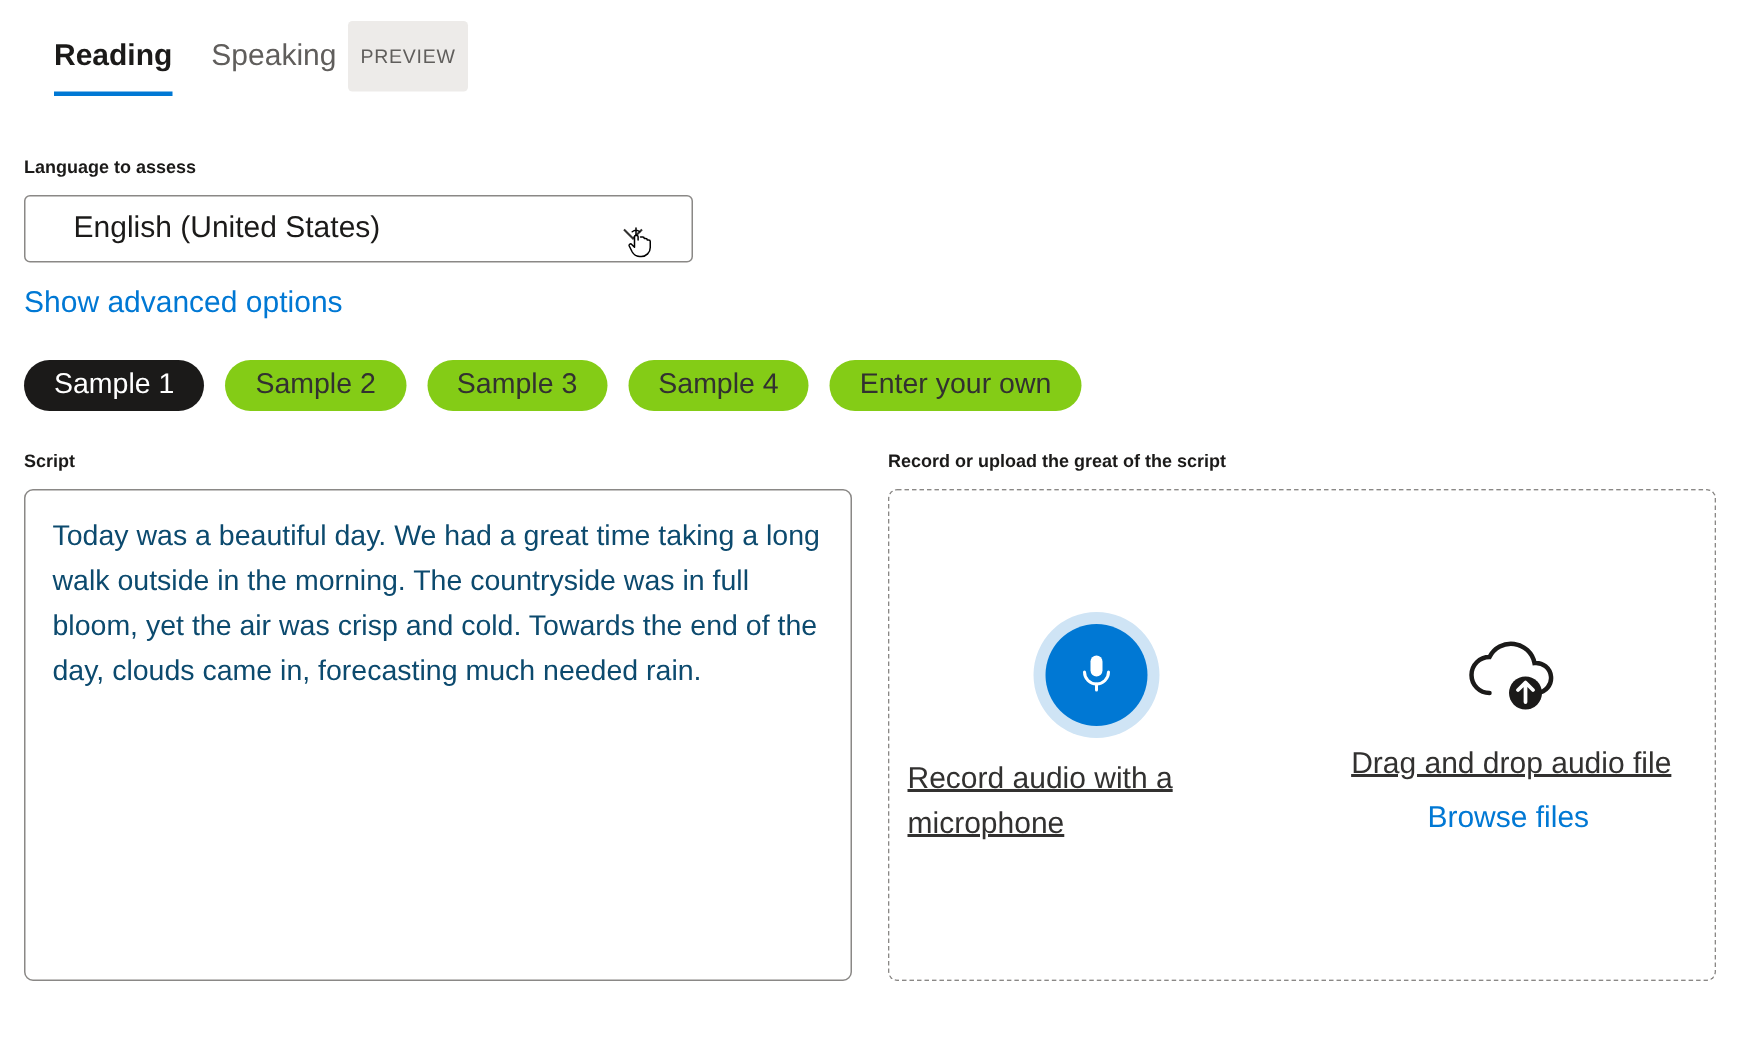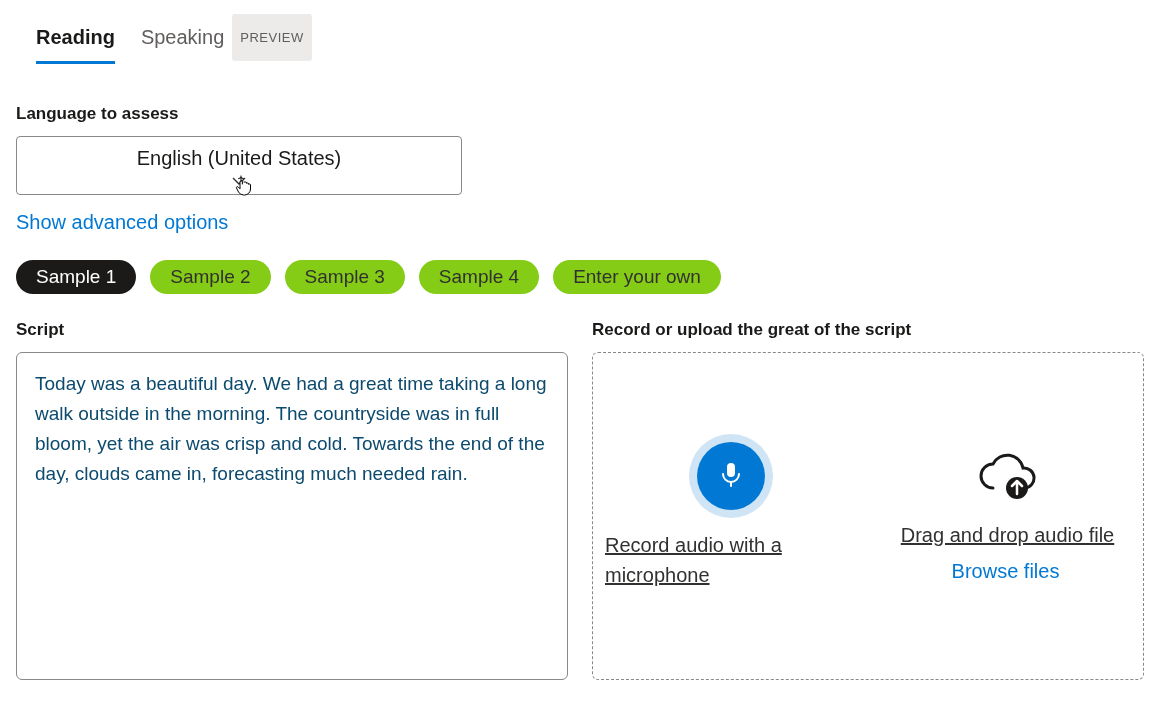--- a/index.html
+++ b/index.html
@@ -26,33 +26,32 @@
     .badge {
       font-size: 13px;
       background: #edebe9;
       color: #605e5c;
       padding: 16px 8px;
       border-radius: 3px;
       letter-spacing: .5px;
     }
 
     
-    .section-label { font-size: 17px; font-weight: 600; margin-bottom: 12px; }
+    .section-label { font-size: 12px; font-weight: 600; margin-bottom: 12px; }
 
     
     .dropdown {
       width: 446px;
       border: 1px solid #8a8886;
       border-radius: 4px;
       padding: 10px 32px;
       font-size: 20px;
       display: flex; justify-content: space-between; align-items: center;
       position: relative;
       cursor: pointer;
-      flex-direction: column;
     }
     .chevron { position: relative; width: 14px; height: 14px; }
     .pointer-cursor {
       position: absolute; top: 4px; left: 2px;
     }
 
     .link { color: #0078d4; font-size: 20px; cursor: pointer; display: inline-block; }
 
     
     .chip-row { display: flex; gap: 14px; margin-top: 26px; margin-bottom: 26px; }

